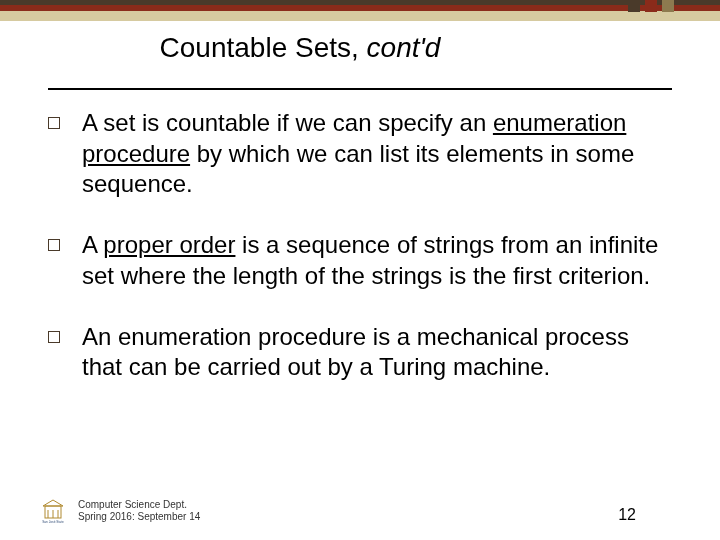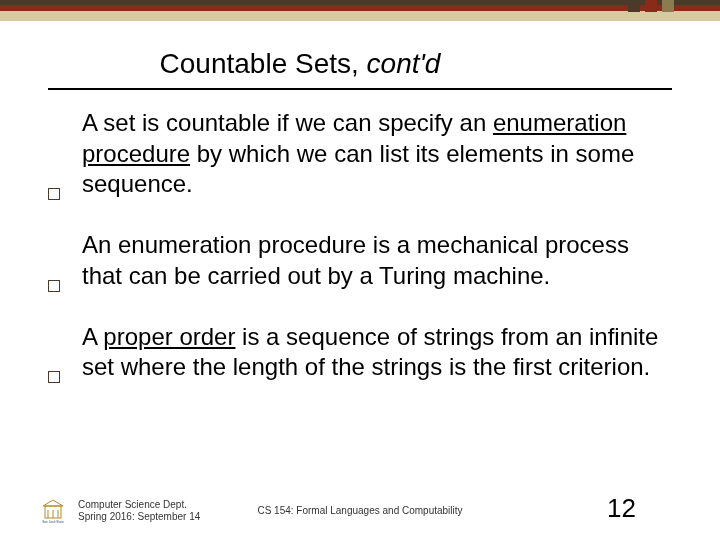--- a/index.html
+++ b/index.html
@@ -16,34 +16,34 @@
   .bar-rust  { background:#8a2b1a; height:6px; }
   .bar-beige { background:#d6caa0; height:10px; }
   .squares {
     position:absolute; top:0; right:46px;
     display:flex; gap:5px;
   }
   .sq { width:12px; height:12px; background:#4a3a2a; }
   .sq:nth-child(2){ background:#8a2b1a; }
   .sq:nth-child(3){ background:#8d7a4f; }
   .title {
-    position:absolute; top:48px; left:0; width:600px;
+    position:absolute; top:32px; left:0; width:600px;
     text-align:center;
     font-size:28px;
   }
   .title .italic { font-style:italic; }
   .title-rule {
     position:absolute; top:88px; left:48px; width:624px;
     border-top:2px solid #000;
   }
   .content {
     position:absolute; top:108px; left:48px; width:624px;
   }
   .bullet {
-    display:flex; align-items:flex-end;
+    display:flex; align-items:flex-start;
     margin-bottom:30px;
   }
   .box {
     width:12px; height:12px; border:1.4px solid #4a3a2a;
     flex:0 0 12px; margin-top:9px; margin-right:22px;
   }
   .btxt {
     font-size:24px; line-height:1.28;
   }
   .ul { text-decoration:underline; }
@@ -55,21 +55,21 @@
   .logo {
     width:26px; height:26px; margin-left:40px; margin-right:12px;
     display:flex; align-items:center; justify-content:center;
   }
   .foot-left { line-height:1.25; }
   .foot-center {
     position:absolute; left:0; width:720px; text-align:center; line-height:1.25;
   }
   .page-num {
     position:absolute; right:28px; bottom:0;
-    font-size:26px; color:#000;
+    font-size:16px; color:#000;
   }
 </style>
 </head>
 <body>
 
 <div class="top-deco">
   <div class="bar-dark"></div>
   <div class="bar-rust"></div>
   <div class="bar-beige"></div>
   <div class="squares">
@@ -89,28 +89,28 @@
   <div class="bullet">
     <div class="box"></div>
     <div class="btxt">
       <span>A set is countable if we can specify an </span><span class="ul">enumeration procedure</span><span> by which we can list its elements in some sequence.</span>
     </div>
   </div>
 
   <div class="bullet">
     <div class="box"></div>
     <div class="btxt">
-      <span>An enumeration procedure is a mechanical process that can be carried out by a Turing machine.</span><span class="ul"></span><span></span>
+      <span>A </span><span class="ul">proper order</span><span> is a sequence of strings from an infinite set where the length of the strings is the first criterion.</span>
     </div>
   </div>
 
   <div class="bullet">
     <div class="box"></div>
     <div class="btxt">
-      <span>A </span><span class="ul">proper order</span><span> is a sequence of strings from an infinite set where the length of the strings is the first criterion.</span>
+      <span>An enumeration procedure is a mechanical process that can be carried out by a Turing machine.</span><span class="ul"></span><span></span>
     </div>
   </div>
 
 </div>
 
 <div class="footer">
   <div class="logo">
     <svg width="26" height="26" viewBox="0 0 26 26">
       <rect x="5" y="8" width="16" height="12" fill="none" stroke="#b08a30" stroke-width="1"></rect>
       <polygon points="3,8 13,2 23,8" fill="none" stroke="#b08a30" stroke-width="1"></polygon>
@@ -118,16 +118,15 @@
       <line x1="13" y1="12" x2="13" y2="20" stroke="#b08a30"></line>
       <line x1="18" y1="12" x2="18" y2="20" stroke="#b08a30"></line>
       <text x="13" y="25" text-anchor="middle" font-size="3.2" fill="#36517a">San José State</text>
     </svg>
   </div>
   <div class="foot-left">
     <div>Computer Science Dept.</div>
     <div>Spring 2016: September 14</div>
   </div>
   <div class="foot-center">
-    <div>CS 154: Formal Languages and Computability</div>
   </div>
   <div class="page-num">12</div>
 </div>
 
 </body></html>

